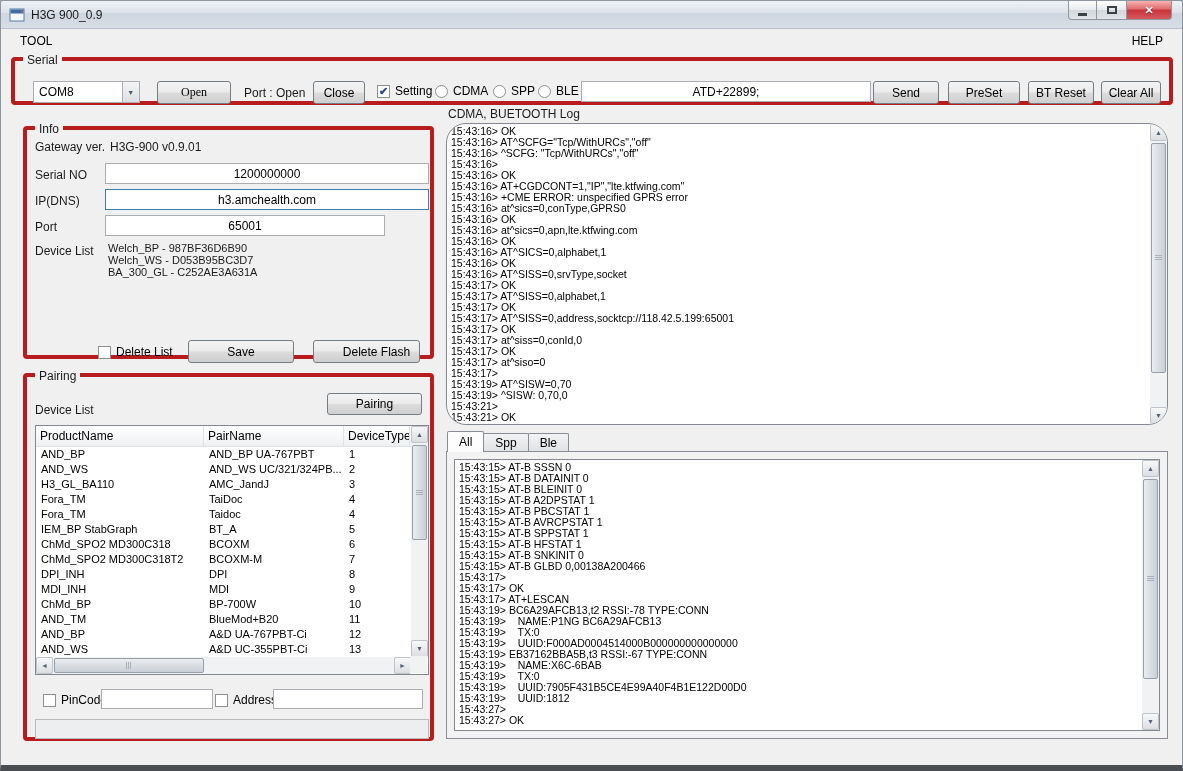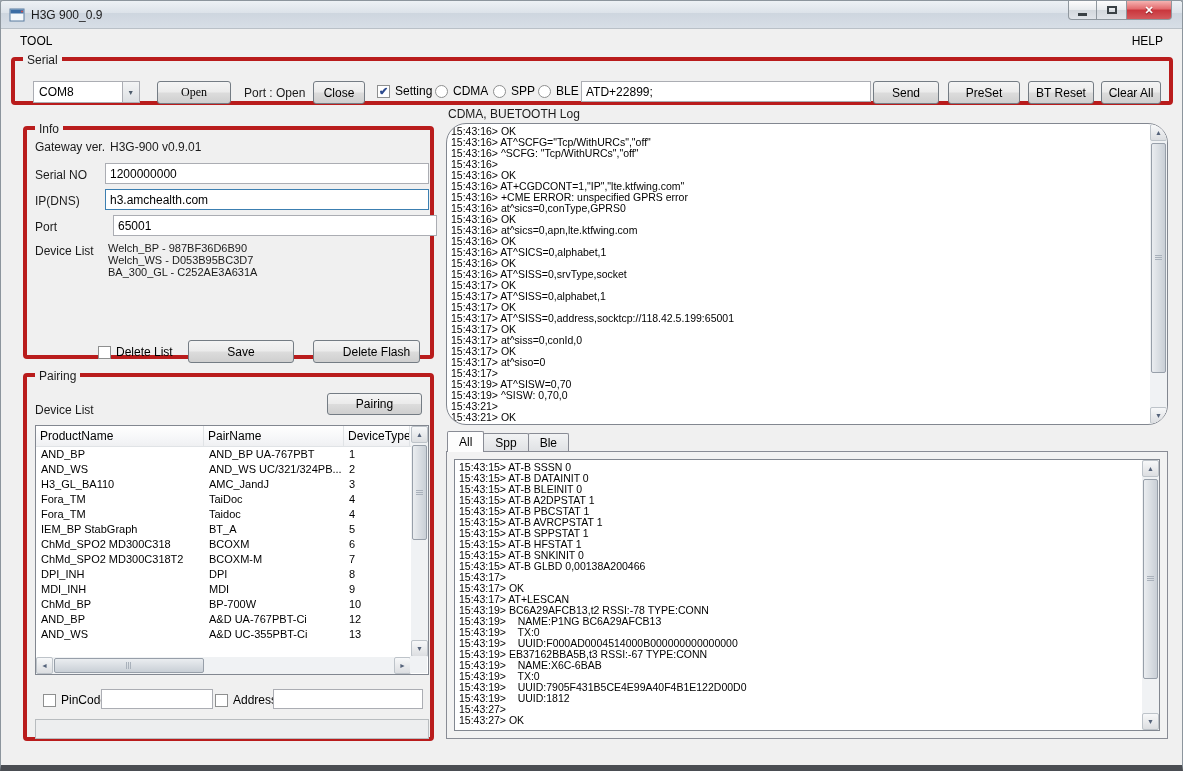--- a/index.html
+++ b/index.html
@@ -53,21 +53,21 @@
   }
   .lbl { position: absolute; font-size: 12px; color: #1b1b1b; white-space: nowrap; }
   .btn {
     position: absolute; height: 23px; border: 1px solid #747C84; border-radius: 3px;
     background: linear-gradient(#F4F4F4, #EBEBEB 48%, #DCDCDC 52%, #CFCFCF);
     font-family: inherit; font-size: 12px; color: #000;
     display: flex; align-items: center; justify-content: center;
   }
   .tbox {
     position: absolute; height: 21px; border: 1px solid #ABADB3; background: #fff;
-    font-family: inherit; font-size: 12px; padding: 1px 4px; color: #000;
+    font-family: inherit; font-size: 12px; padding: 1px 4px; color: #000; text-align: center;
   }
   .tbox.focused { border-color: #3C7FB1; }
   .combo {
     position: absolute; height: 22px; border: 1px solid #ABADB3; background: #fff;
     display: flex; align-items: center; font-size: 12px; gap: 48px;
   }
   .combo .val { flex: 1; padding-left: 5px; }
   .combo .dd {
     width: 18px; height: 100%; border-left: 1px solid #ABADB3;
     background: linear-gradient(#F3F4F5, #DDE0E3);
@@ -235,21 +235,21 @@
     <span class="lbl" style="left:8px; top:10px;">Gateway ver.</span>
     <span class="lbl" style="left:83px; top:10px;">H3G-900 v0.9.01</span>
 
     <span class="lbl" style="left:8px; top:38px;">Serial NO</span>
     <input class="tbox" style="left: 78px; top: 33px; width: 324px;" value="1200000000">
 
     <span class="lbl" style="left:8px; top:64px;">IP(DNS)</span>
     <input class="tbox focused" style="left: 78px; top: 59px; width: 324px;" value="h3.amchealth.com">
 
     <span class="lbl" style="left:8px; top:90px;">Port</span>
-    <input class="tbox" style="left: 78px; top: 85px; width: 324px; margin-left: 8px;" value="65001">
+    <input class="tbox" style="left: 78px; top: 85px; width: 280px;" value="65001">
 
     <span class="lbl" style="left:8px; top:114px;">Device List</span>
     <div class="lbl" style="left:81px; top:112px; font-size:11px; line-height:12px; white-space:pre;">Welch_BP - 987BF36D6B90
 Welch_WS - D053B95BC3D7
 BA_300_GL - C252AE3A631A</div>
 
     <div class="check" style="left:71px; top:215px;">
       <span class="box"></span>
       <span>Delete List</span>
     </div>
@@ -323,20 +323,25 @@
           </div>
           <div class="lv-row">
             <div class="lv-cell c0">MDI_INH</div>
             <div class="lv-cell c1">MDI</div>
             <div class="lv-cell c2">9</div>
           </div>
           <div class="lv-row">
             <div class="lv-cell c0">ChMd_BP</div>
             <div class="lv-cell c1">BP-700W</div>
             <div class="lv-cell c2">10</div>
+          </div>
+          <div class="lv-row">
+            <div class="lv-cell c0">AND_TM</div>
+            <div class="lv-cell c1">BlueMod+B20</div>
+            <div class="lv-cell c2">11</div>
           </div>
           <div class="lv-row">
             <div class="lv-cell c0">AND_BP</div>
             <div class="lv-cell c1">A&amp;D UA-767PBT-Ci</div>
             <div class="lv-cell c2">12</div>
           </div>
           <div class="lv-row">
             <div class="lv-cell c0">AND_WS</div>
             <div class="lv-cell c1">A&amp;D UC-355PBT-Ci</div>
             <div class="lv-cell c2">13</div>

